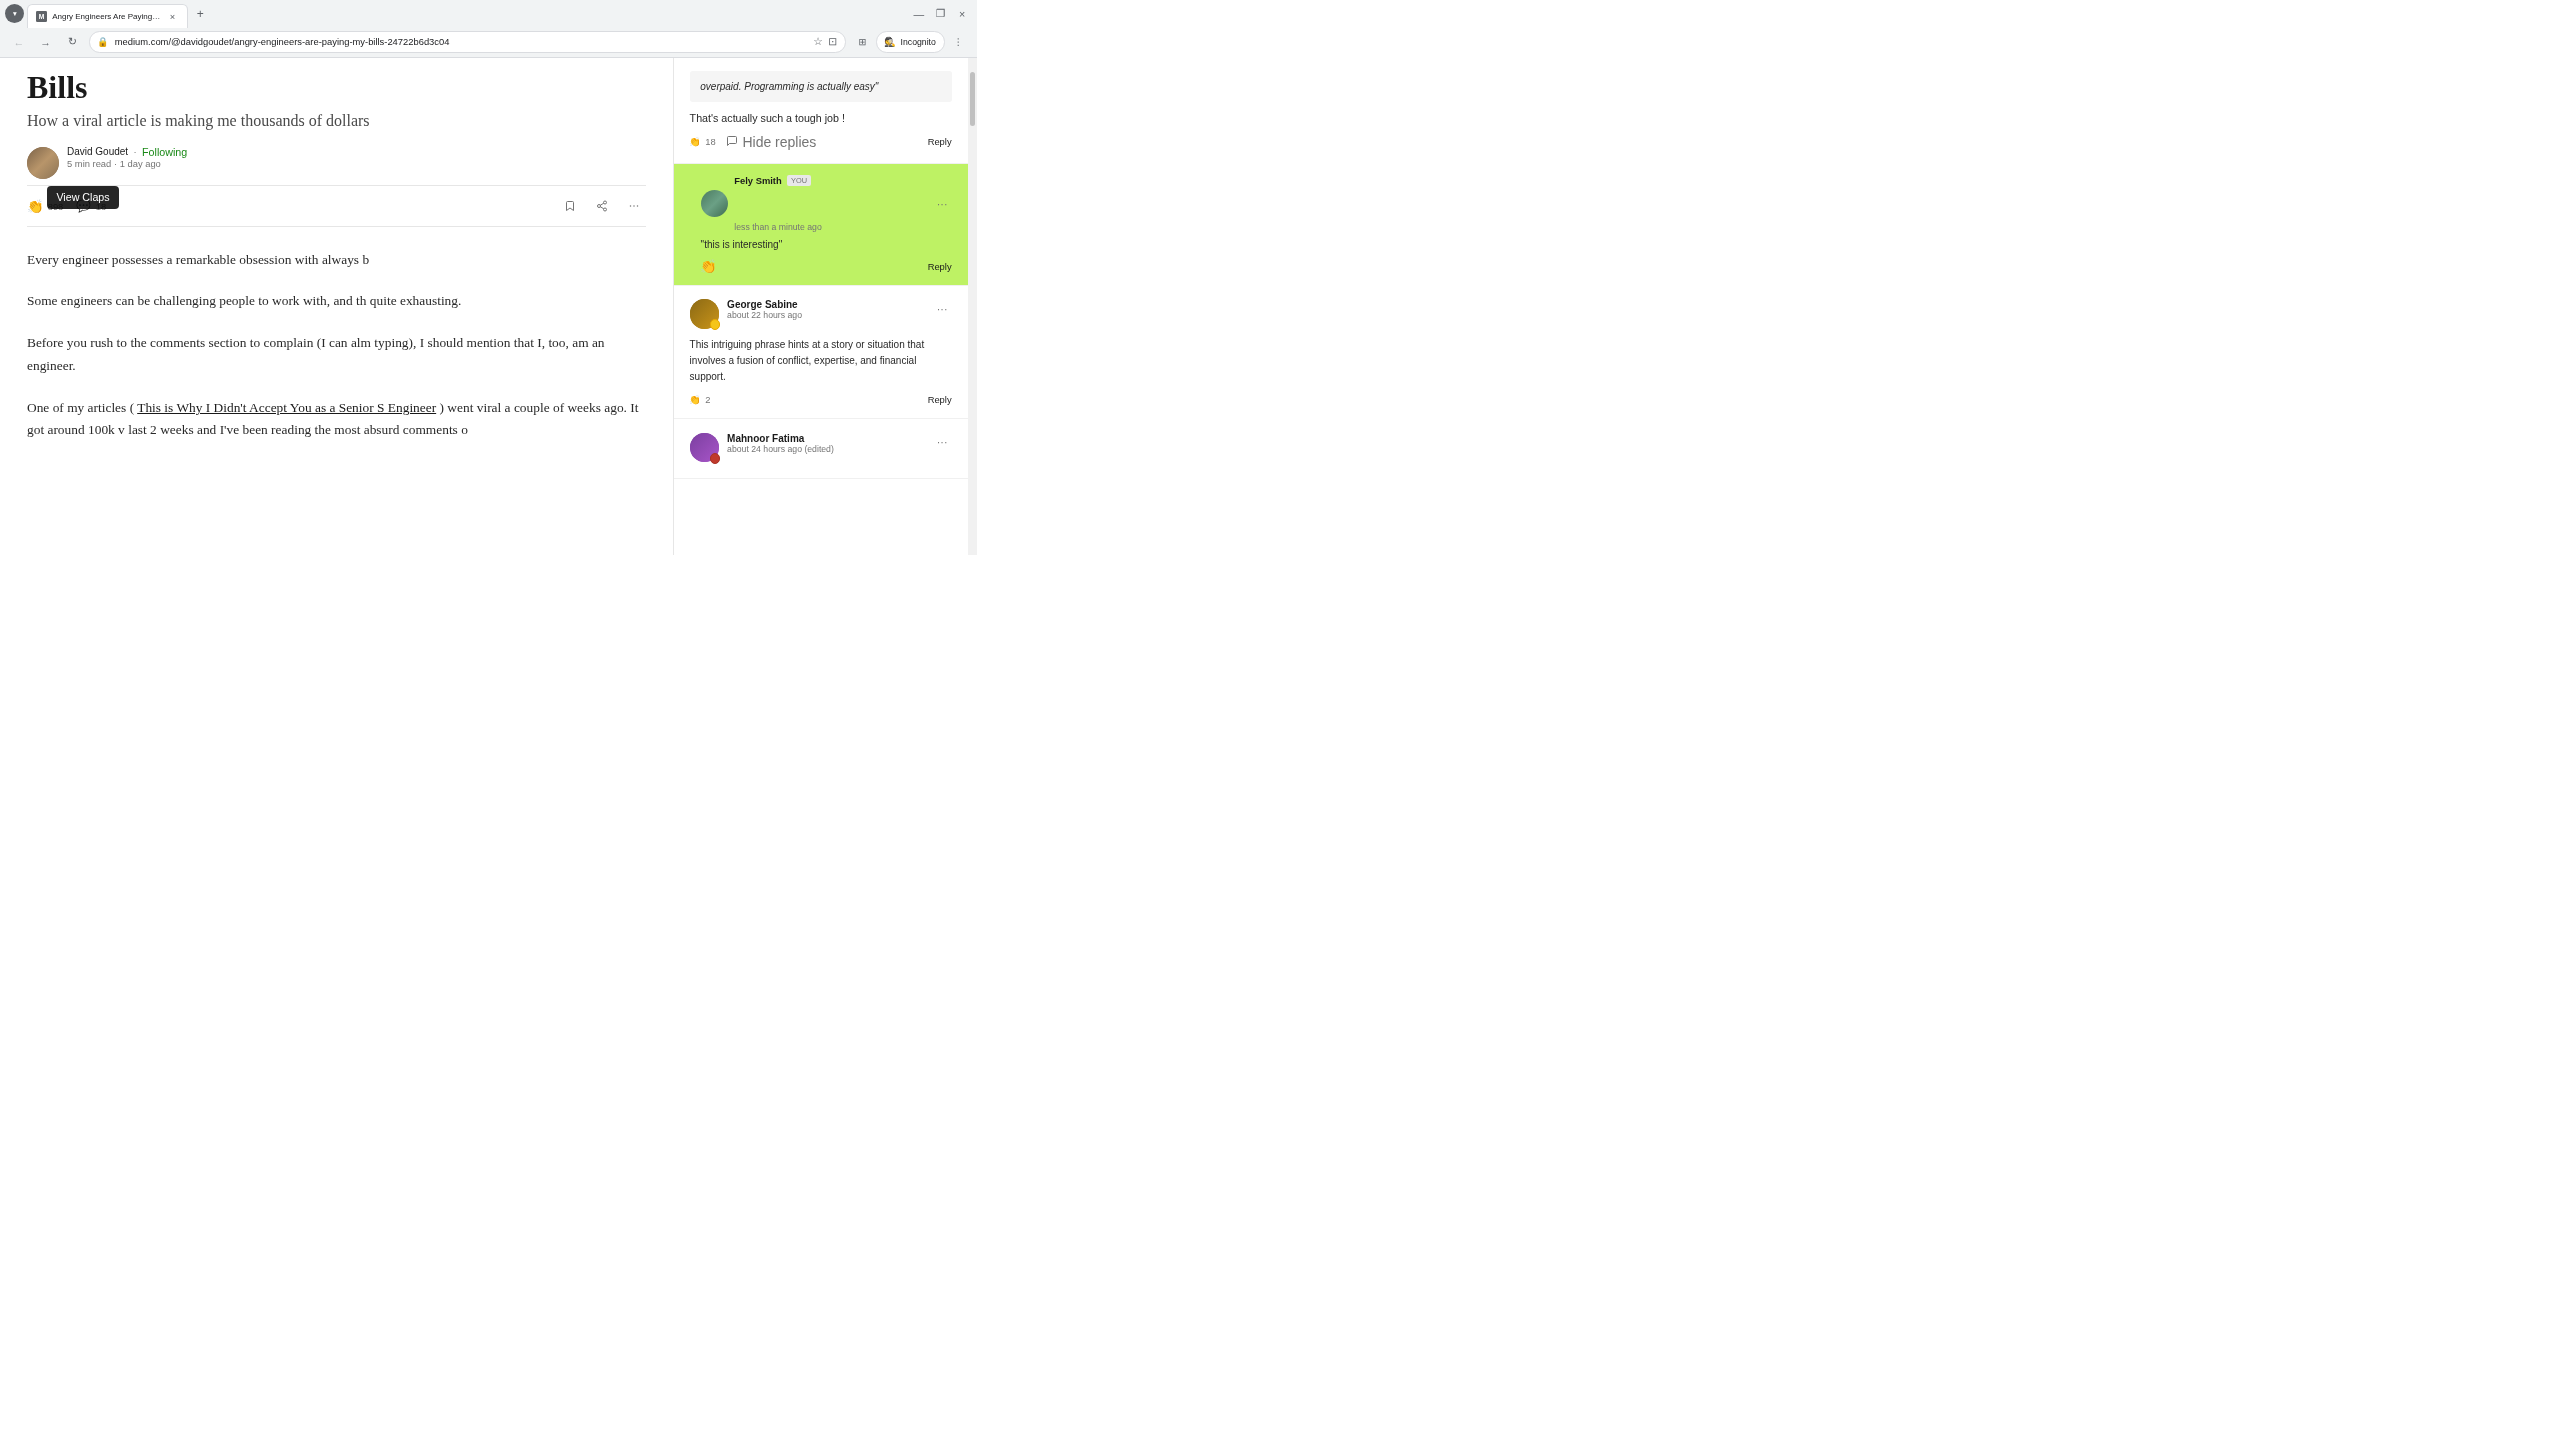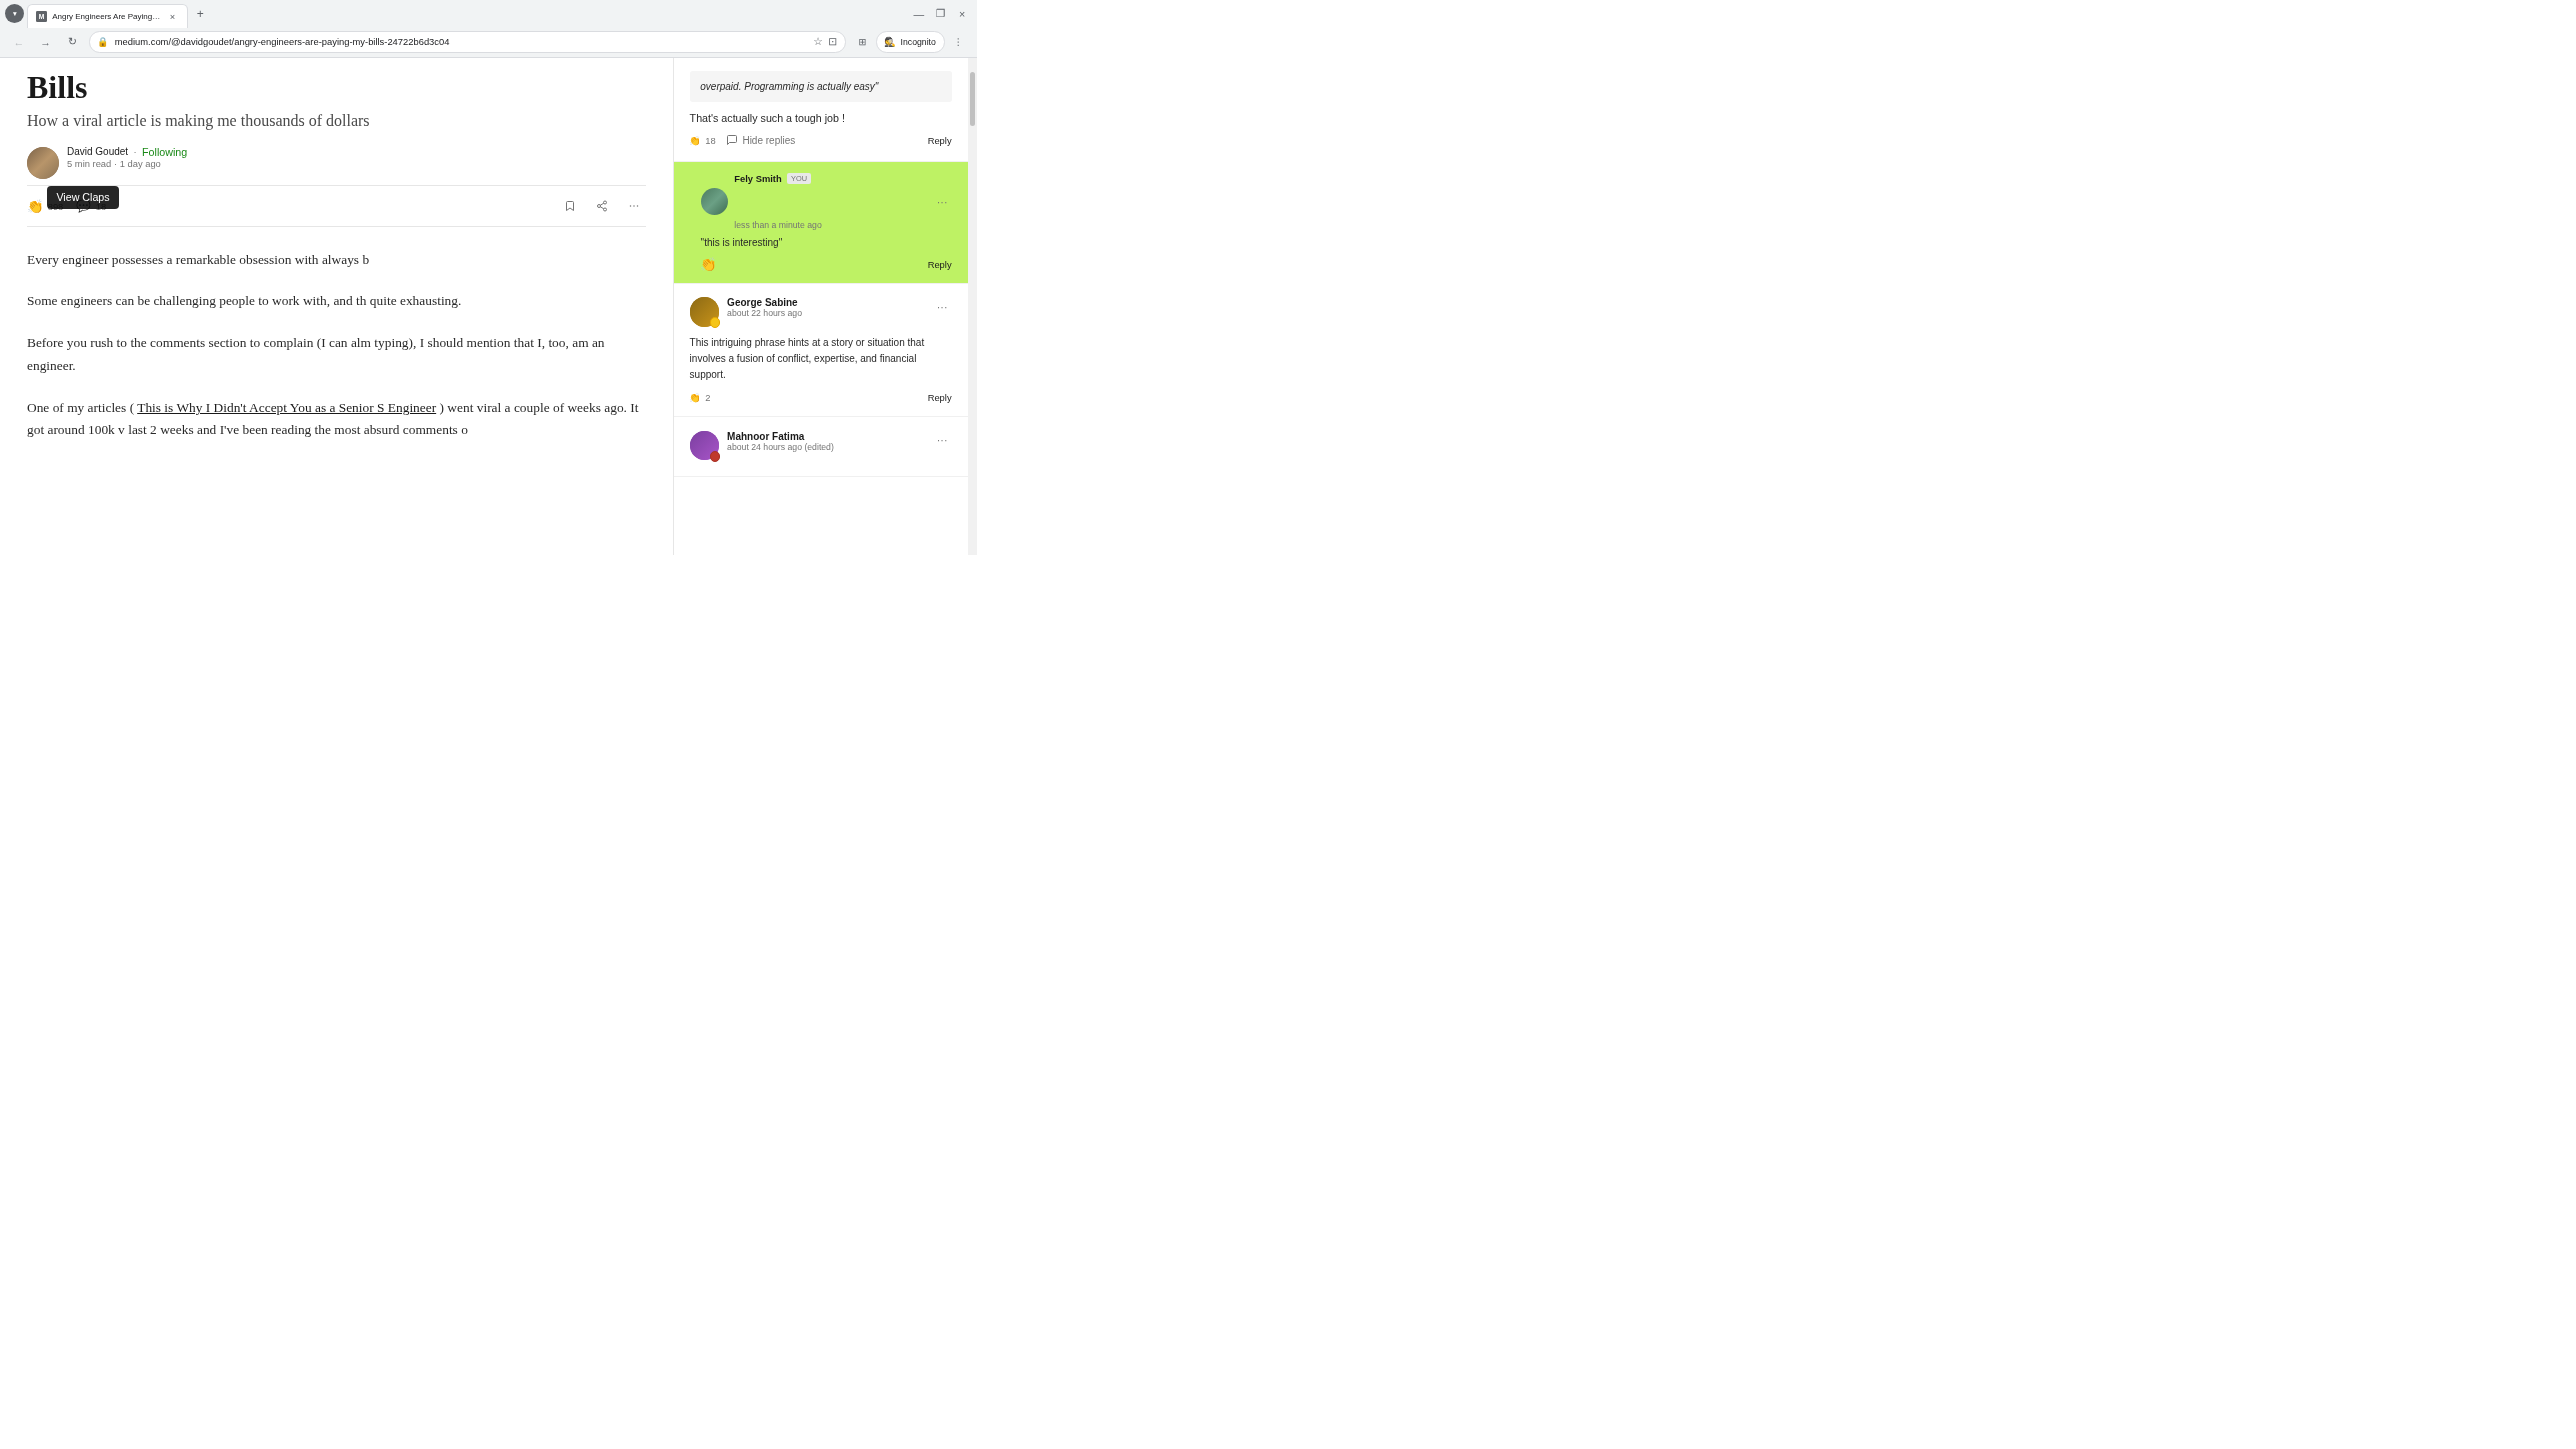--- a/index.html
+++ b/index.html
@@ -359,25 +359,25 @@
       display: flex;
       align-items: center;
       gap: 4px;
       cursor: pointer;
       color: #757575;
       font-size: 9.4px;
     }
 
     .hide-replies-btn {
       display: flex;
-      align-items: center;
+      align-items: flex-end;
       gap: 4px;
       cursor: pointer;
       color: #757575;
-      font-size: 10px;
+      font-size: 14px;
     }
 
     .reply-btn {
       margin-left: auto;
       font-size: 9.4px;
       color: #1a1a1a;
       cursor: pointer;
       font-weight: 500;
     }
 

